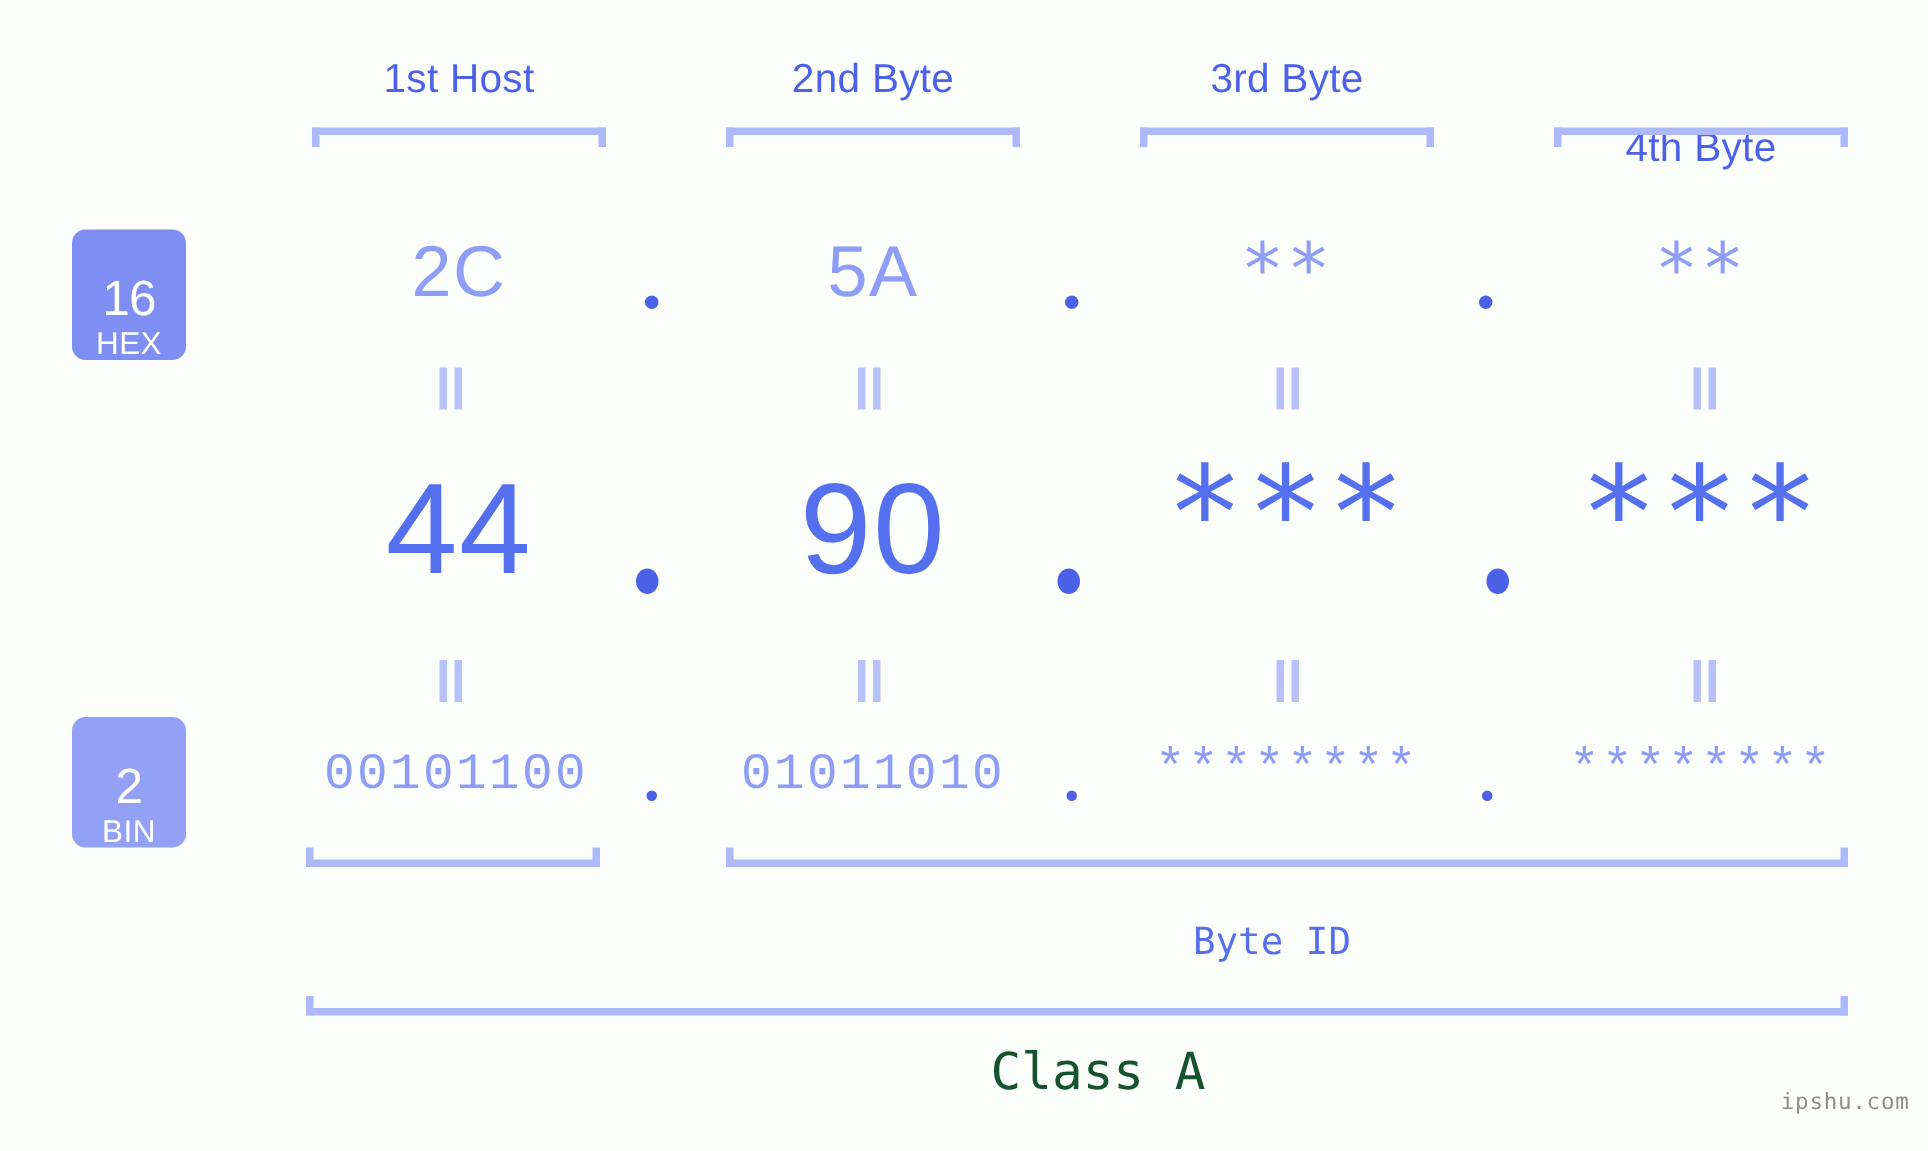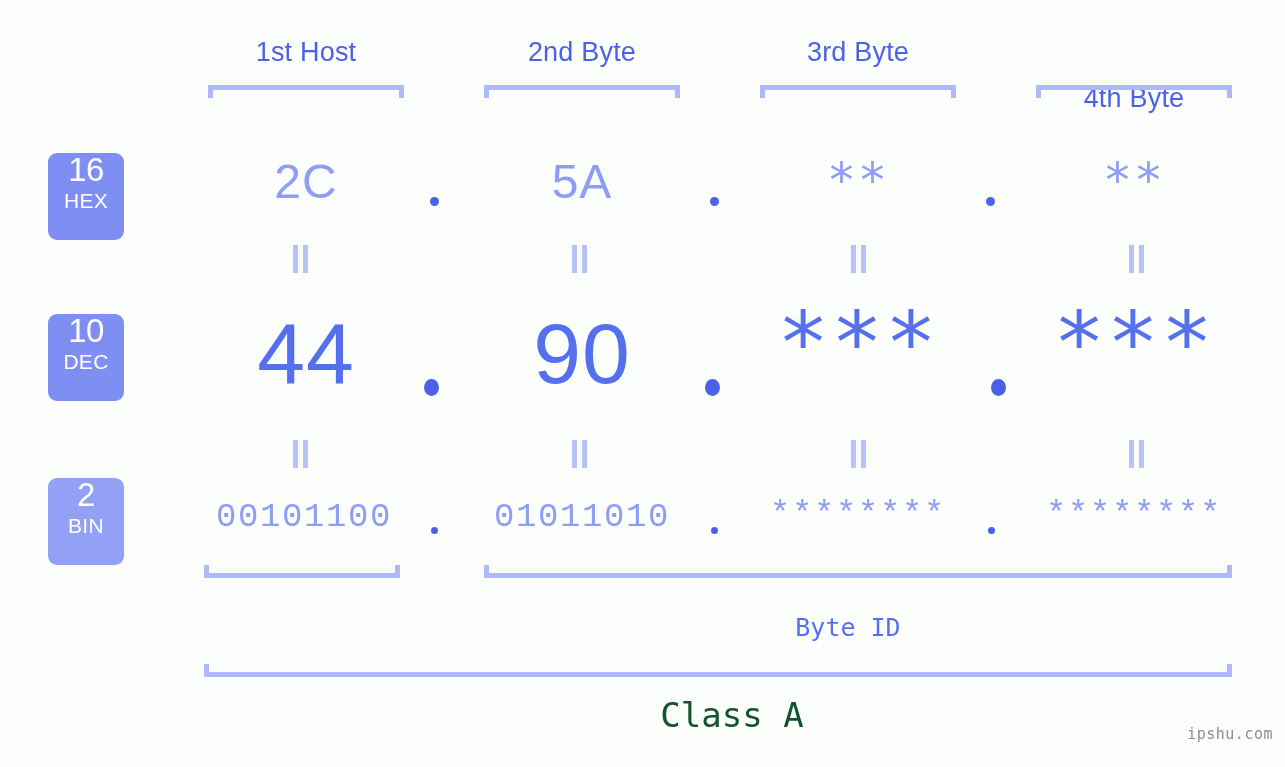--- a/index.html
+++ b/index.html
@@ -59,21 +59,21 @@
     position: absolute;
     left: 48px;
     width: 76px;
     border-radius: 9px;
     color: #ffffff;
     text-align: center;
     font-family: "Liberation Sans", sans-serif;
     display: flex;
     flex-direction: column;
     align-items: center;
-    justify-content: flex-start;
+    justify-content: flex-end;
     line-height: 1;
   }
   .base-badge .num {
     font-size: 33px;
     font-weight: 400;
     letter-spacing: -0.5px;
   }
   .base-badge .abbr {
     font-size: 21px;
     font-weight: 400;
@@ -187,24 +187,20 @@
   <div class="bracket-top" style="left:208px;top:85px;width:196px;"></div>
   <div class="bracket-top" style="left:484px;top:85px;width:196px;"></div>
   <div class="bracket-top" style="left:760px;top:85px;width:196px;"></div>
   <div class="bracket-top" style="left:1036px;top:85px;width:196px;"></div>
 
   <div class="base-badge" style="top:153px;height:87px;background:#7e8ef2;">
     <span class="num">16</span>
     <span class="abbr">HEX</span>
   </div>
 
-  <div class="base-badge" style="top:314px;height:87px;background:#7e8ef2;">
-    <span class="num">10</span>
-    <span class="abbr">DEC</span>
-  </div>
 
   <div class="base-badge" style="top:478px;height:87px;background:#92a1f6;">
     <span class="num">2</span>
     <span class="abbr">BIN</span>
   </div>
 
   <div class="row-hex">
     <div class="val-cell" style="left:208px;top:158px;width:196px;">2C</div>
     <div class="sep-dot dot-sm" style="left:430px;top:197px;"></div>
 

